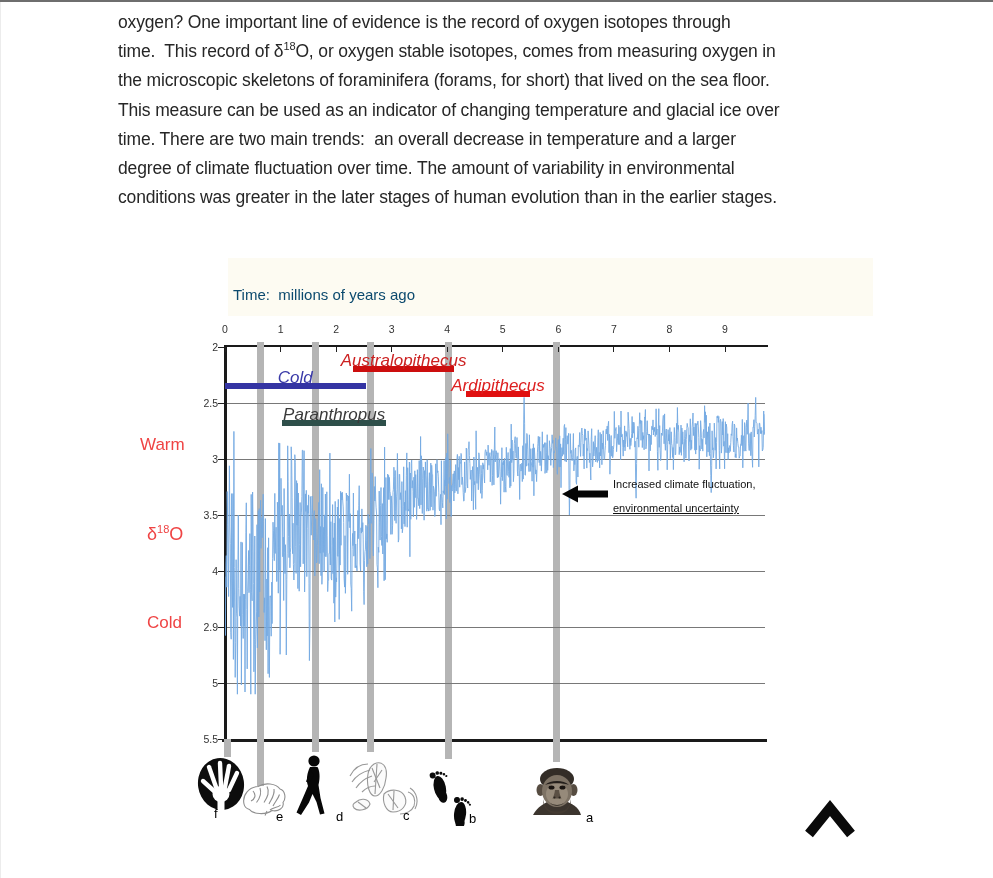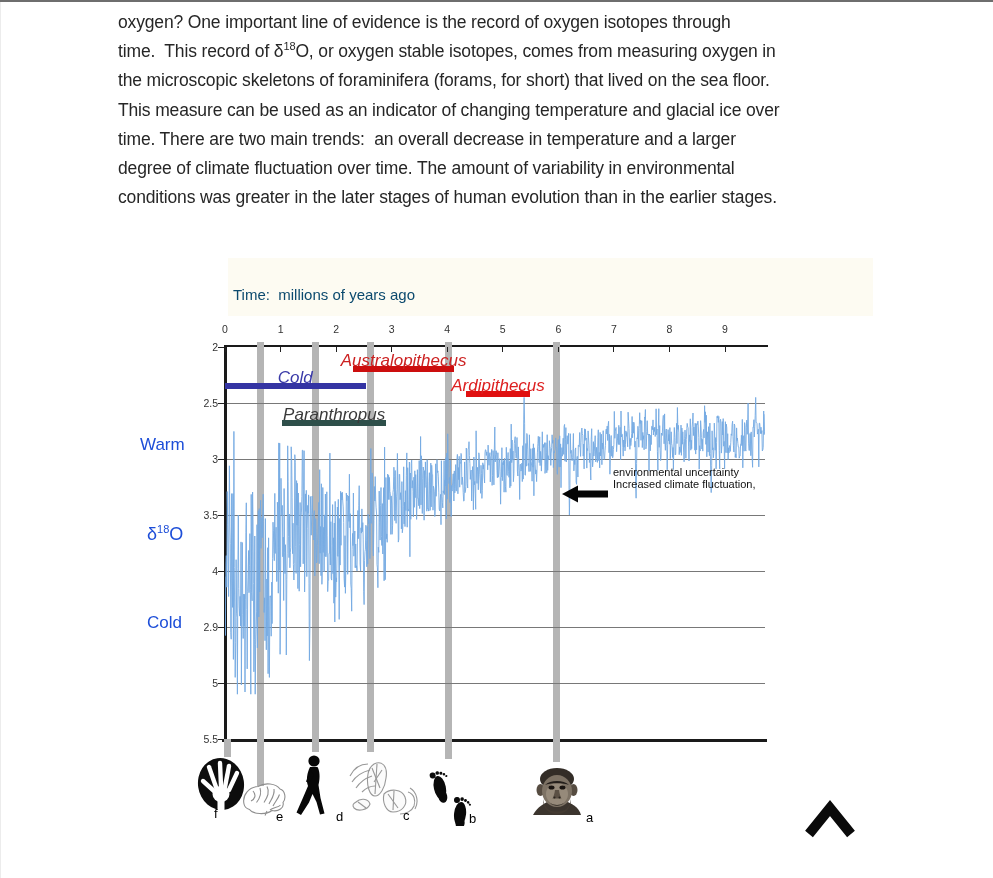--- a/index.html
+++ b/index.html
@@ -20,21 +20,21 @@
   .axis-line{position:absolute;background:#1a1a1a;}
   .x-tick-label{position:absolute;width:24px;text-align:center;font-size:10.5px;color:#333;}
   .x-tick-mark{position:absolute;width:1px;height:5px;background:#222;}
   .y-tick-label{position:absolute;width:32px;text-align:right;font-size:10.5px;color:#333;}
   .y-tick-mark{position:absolute;width:6px;height:1px;background:#222;}
   .gridline{position:absolute;height:1px;background:#787878;}
   .event-bar{position:absolute;width:7px;background:#b5b5b5;}
   .species-bar{position:absolute;height:6px;}
   .species-label{position:absolute;width:140px;text-align:center;font-size:17px;
                  font-style:italic;font-weight:normal;white-space:nowrap;}
-  .side-label{position:absolute;color:#1d4ed8;text-align:right;}
+  .side-label{position:absolute;color:#ef4444;text-align:right;}
   .warm{left:140px;top:433px;font-size:17px;}
   .d18o{left:147px;top:521px;font-size:18px;}
   .d18o sup{font-size:11px;}
   .cold{left:147px;top:611px;font-size:17px;}
   .anno-line{position:absolute;left:613px;font-size:11px;color:#111;white-space:nowrap;}
   .icon{position:absolute;}
   .marker-letter{position:absolute;font-size:13px;color:#000;}
   .scroll-top{position:absolute;left:802px;top:797px;width:56px;height:42px;background:none;
               border:none;padding:0;cursor:pointer;}
 </style>
@@ -124,21 +124,21 @@
   </svg>
 
   <div class="side-label warm">Warm</div>
   <div class="side-label d18o"><span>δ</span><sup>18</sup><span>O</span></div>
   <div class="side-label cold">Cold</div>
 
   <svg class="icon" style="left:560px;top:481px;" width="50" height="22" viewBox="0 0 50 22">
     <polygon points="2,11 18,2.5 18,7.5 48,7.5 48,14.5 18,14.5 18,19.5" fill="#050505"></polygon>
   </svg>
   <div class="anno-line" style="top:476px;">Increased climate fluctuation,</div>
-  <div class="anno-line" style="top:464px;">environmental uncertainty</div>
+  <div class="anno-line" style="top:500px;text-decoration:underline;">environmental uncertainty</div>
 
   <svg class="icon" style="left:196px;top:753px;" width="50" height="58" viewBox="0 0 50 58">
     <ellipse cx="25" cy="29" rx="23" ry="26" fill="#0d0d0d" transform="rotate(-8 25 29)"></ellipse>
     <g stroke="#ffffff" stroke-width="4.4" stroke-linecap="round" fill="none">
       <path d="M18,36 L7,26"></path>
         <path d="M20,32 L13,12"></path>
         <path d="M25,31 L24,8"></path>
       <path d="M29,32 L33,11"></path>
         <path d="M33,35 L41,18"></path>
     </g>

